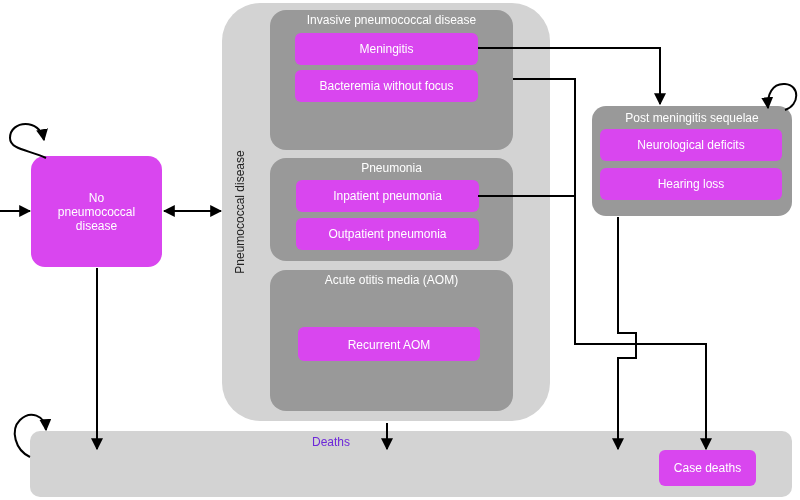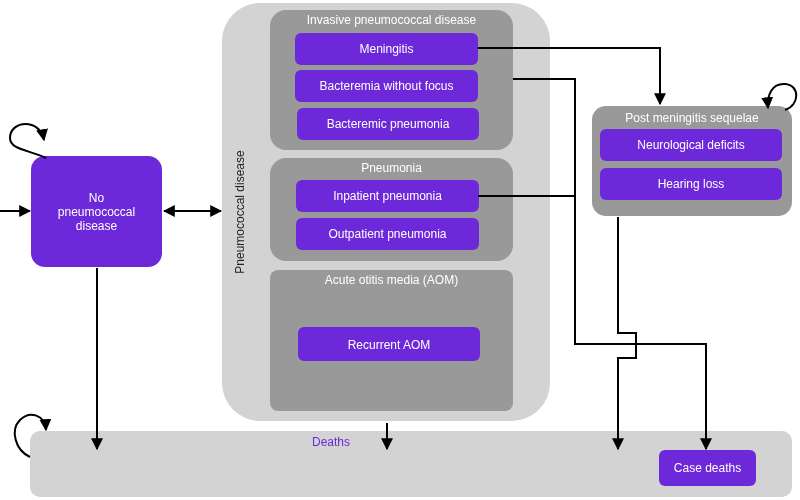--- a/index.html
+++ b/index.html
@@ -1,21 +1,21 @@
 <!DOCTYPE html>
 <html><head>
 <meta charset="utf-8">
 <style>
   html, body { margin:0; padding:0; background:#ffffff; }
   body { width:800px; height:500px; position:relative; overflow:hidden;
          font-family:"Liberation Sans", sans-serif; }
   .abs { position:absolute; box-sizing:border-box; }
   .light { background:#d3d3d3; }
   .mid { background:#999999; }
-  .dark { background:#6d28d9; color:#ffffff; }
+  .dark { background:#d946ef; color:#ffffff; }
   .node { display:flex; align-items:center; justify-content:center; text-align:center;
           font-size:12px; color:#fff; border-radius:6px; }
   .title { position:absolute; left:0; right:0; text-align:center; font-size:12px; color:#ffffff; }
   svg { position:absolute; left:0; top:0; }
 </style>
 </head>
 <body>
 
 <div class="abs node dark" style="left:31px;top:156px;width:131px;height:111px;border-radius:14px;padding:0 20px;">
   <span>No pneumococcal disease</span>
@@ -26,36 +26,33 @@
 </div>
 
 <div class="abs mid" style="left:270px;top:10px;width:243px;height:140px;border-radius:16px;">
   <div class="title" style="top:3px;">Invasive pneumococcal disease</div>
   <div class="abs node dark" style="left:25px;top:23px;width:183px;height:32px;">
     <span>Meningitis</span>
     </div>
   <div class="abs node dark" style="left:25px;top:60px;width:183px;height:32px;">
     <span>Bacteremia without focus</span>
     </div>
-  <div class="abs node dark" style="left:27px;top:98px;width:182px;height:32px;">
-    <span>Bacteremic pneumonia</span>
-    </div>
 </div>
 
 <div class="abs mid" style="left:270px;top:158px;width:243px;height:103px;border-radius:16px;">
   <div class="title" style="top:3px;">Pneumonia</div>
   <div class="abs node dark" style="left:26px;top:22px;width:183px;height:32px;">
     <span>Inpatient pneumonia</span>
     </div>
   <div class="abs node dark" style="left:26px;top:60px;width:183px;height:32px;">
     <span>Outpatient pneumonia</span>
     </div>
 </div>
 
-<div class="abs mid" style="left:270px;top:270px;width:243px;height:141px;border-radius:8px;">
+<div class="abs mid" style="left:270px;top:270px;width:243px;height:141px;border-radius:16px;">
   <div class="title" style="top:3px;">Acute otitis media (AOM)</div>
   <div class="abs node dark" style="left:28px;top:21px;width:182px;height:32px;margin-top:36px;">
     <span>Simple AOM</span>
     </div>
   <div class="abs node dark" style="left:28px;top:59px;width:182px;height:32px;">
     <span>Recurrent AOM</span>
     </div>
 </div>
 
 <div class="abs mid" style="left:592px;top:106px;width:200px;height:110px;border-radius:14px;padding-left:8px;">

